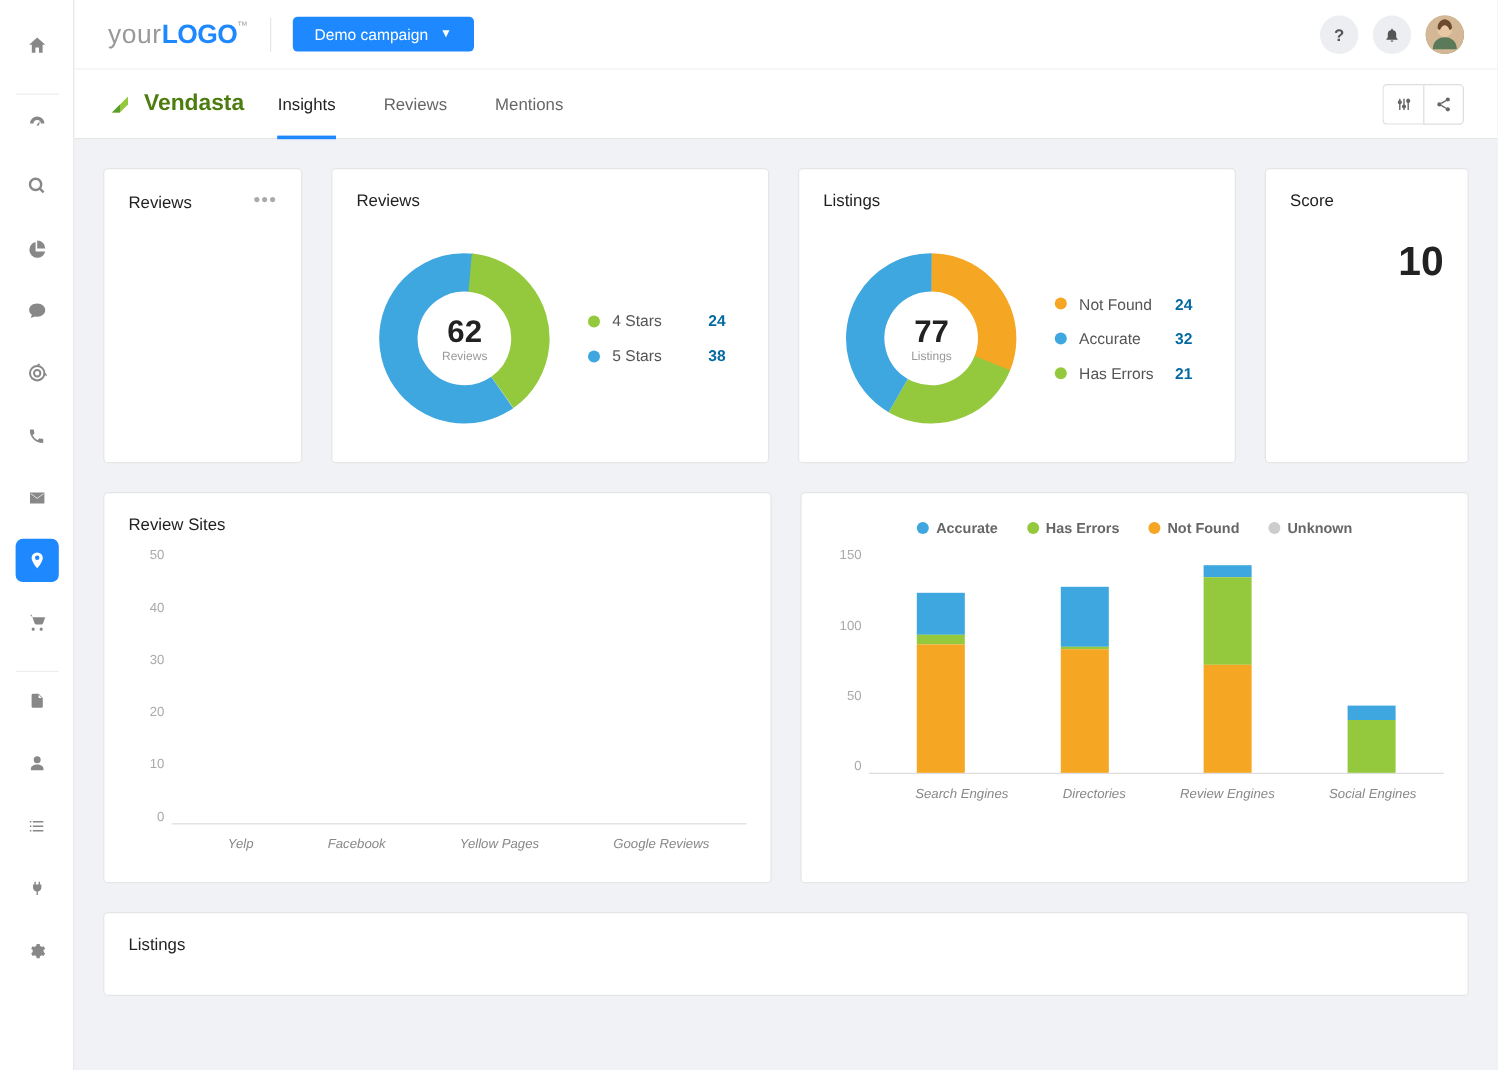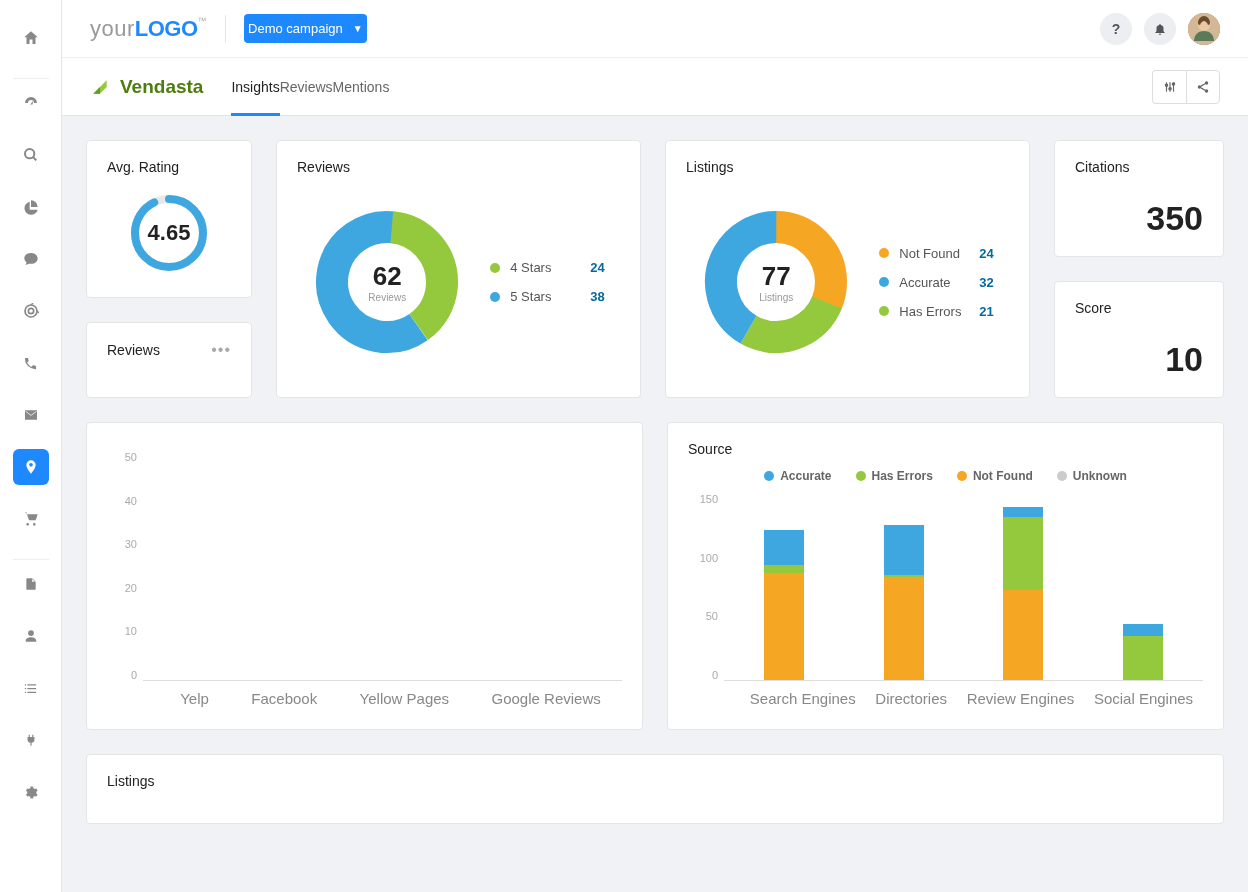--- a/index.html
+++ b/index.html
@@ -9,31 +9,31 @@
 .sidebar-nav .nav-icon { width: 36px; height: 36px; display: flex; align-items: center; justify-content: center; margin-bottom: 16px; border-radius: 6px; color: #888; cursor: pointer; }
 .sidebar-nav .nav-icon.active { background: #1e88ff; color: #fff; }
 .sidebar-nav .nav-sep { width: 36px; border-top: 1px solid #eee; margin: 6px 0; }
 
 .main { flex: 1; display: flex; flex-direction: column; height: 892px; overflow: hidden; }
 .topbar { height: 58px; background: #fff; display: flex; align-items: center; padding: 0 28px; border-bottom: 1px solid #eee; }
 .logo { font-size: 22px; font-weight: 400; color: #999; letter-spacing: 0.5px; text-align: center; }
 .logo strong { color: #1e88ff; font-weight: 800; letter-spacing: -0.5px; }
 .logo sup { font-size: 9px; color: #aaa; vertical-align: top; }
 .vline { width: 1px; height: 28px; background: #e5e5e5; margin: 0 18px; }
-.campaign-btn { background: #1e88ff; color: #fff; border: none; border-radius: 4px; padding: 7px 4px; font-size: 13px; cursor: pointer; display: flex; align-items: center; gap: 10px; }
+.campaign-btn { background: #1e88ff; color: #fff; border: none; border-radius: 4px; padding: 7px 18px; font-size: 13px; cursor: pointer; display: flex; align-items: center; gap: 10px; }
 .campaign-btn .caret { font-size: 10px; }
 .topbar-right { margin-left: auto; display: flex; align-items: center; gap: 12px; }
 .top-icon { width: 32px; height: 32px; border-radius: 50%; background: #eceef1; display: flex; align-items: center; justify-content: center; color: #555; font-size: 14px; font-weight: bold; cursor: pointer; }
 .avatar { width: 32px; height: 32px; border-radius: 50%; background: linear-gradient(135deg, #c8a07a 0%, #8b6f47 100%); cursor: pointer; overflow:hidden; display:flex; align-items:center; justify-content:center;}
 .avatar svg { width:32px; height:32px;}
 
 .subheader { height: 58px; background: #fff; display: flex; align-items: center; padding: 0 28px; border-bottom: 1px solid #e5e5e5; }
 .brand-mark { width: 20px; height: 20px; margin-right: 10px; }
 .brand-name { font-size: 19px; font-weight: 800; color: #4d7c0f; margin-right: 28px; }
-.tabs { display: flex; height: 100%; align-items: center; }
+.tabs { display: flex; gap: 40px; height: 100%; align-items: center; }
 .tab { font-size: 14px; color: #666; cursor: pointer; height: 100%; display: flex; align-items: center; position: relative; }
 .tab.active { color: #222; }
 .tab.active::after { content: ""; position: absolute; bottom: -1px; left: 0; right: 0; height: 3px; background: #1e88ff; }
 .subheader-right { margin-left: auto; display: flex; gap: 0; }
 .sq-btn { width: 34px; height: 34px; border: 1px solid #ddd; display: flex; align-items: center; justify-content: center; color: #666; cursor: pointer; background: #fff; }
 .sq-btn:first-child { border-radius: 4px 0 0 4px; border-right: none; }
 .sq-btn:last-child { border-radius: 0 4px 4px 0; }
 
 .content { flex: 1; overflow-y: auto; padding: 24px; position: relative; }
 .content::-webkit-scrollbar { width: 8px; }
@@ -65,21 +65,21 @@
 .dot { width: 10px; height: 10px; border-radius: 50%; }
 .legend-label { color: #555; min-width: 70px; }
 .legend-val { font-weight: 700; color: #0369a1; }
 
 .chart-area { position: relative; height: 260px; margin-top: 10px; }
 .y-axis { position: absolute; left: 0; top: 0; bottom: 30px; width: 30px; display: flex; flex-direction: column; justify-content: space-between; align-items: flex-end; font-size: 11px; color: #aaa; }
 .bars { position: absolute; left: 36px; right: 0; bottom: 30px; top: 0; display: flex; align-items: flex-end; justify-content: space-around; border-bottom: 1px solid #ddd; }
 .bar-slot { width: 40px; display: flex; flex-direction: column; align-items: center; }
 .bar { width: 40px; }
 .stacked-bar { width: 40px; display: flex; flex-direction: column-reverse; }
-.x-labels { position: absolute; left: 52px; right: 0; bottom: 0; height: 26px; display: flex; justify-content: space-around; align-items: center; font-size: 15px; color: #888; }
+.x-labels { position: absolute; left: 52px; right: 0; bottom: 0; height: 26px; display: flex; justify-content: space-around; align-items: center; font-size: 11px; color: #888; font-style: italic; }
 
 .legend-h { display: flex; gap: 24px; font-size: 12px; justify-content: center; margin-bottom: 6px; margin-top: 4px;}
 .legend-h .legend-row { gap: 6px; }
 
 </style>
 </head>
 <body>
 
 <div class="app">
 
@@ -225,32 +225,20 @@
               <path d="M8.6 13.5l6.8 4M15.4 6.5l-6.8 4" stroke="currentColor" stroke-width="2"></path>
             </svg>
           </div>
       </div>
     </div>
 
     <div class="content">
 
       <div class="row">
         <div class="col-left">
-          <div class="card">
-            <div class="card-title">Avg. Rating</div>
-            <div class="gauge-wrap">
-              <div class="gauge">
-                <svg width="84" height="84" viewBox="0 0 84 84">
-                  <circle cx="42" cy="42" r="34" fill="none" stroke="#e8e8e8" stroke-width="8"></circle>
-                  <circle cx="42" cy="42" r="34" fill="none" stroke="#3fa7e0" stroke-width="8" stroke-dasharray="198 213" stroke-linecap="round"></circle>
-                </svg>
-                <div class="val">4.65</div>
-              </div>
-            </div>
-          </div>
           <div class="card" style="flex:1">
             <div class="card-title">
               <span>Reviews</span>
               <span class="more">•••</span>
             </div>
           </div>
         </div>
 
         <div class="card col-wide">
           <div class="card-title">Reviews</div>
@@ -309,32 +297,29 @@
                   <span class="dot" style="background:#94c93d"></span>
                   <span class="legend-label">Has Errors</span>
                   <span class="legend-val">21</span>
                 </div>
             </div>
           </div>
         </div>
 
         <div class="col-right">
           <div class="card" style="flex:1">
-            <div class="card-title">Citations</div>
-            <div class="big-number">350</div>
-          </div>
-          <div class="card" style="flex:1">
             <div class="card-title">Score</div>
             <div class="big-number">10</div>
           </div>
         </div>
       </div>
 
       <div class="row">
         <div class="card" style="flex:1">
+          <div class="card-title">Review Sites</div>
           <div class="chart-area" id="review-sites-chart">
               <div class="y-axis">
                 <div>50</div>
                 <div>40</div>
                 <div>30</div>
                 <div>20</div>
                 <div>10</div>
                 <div>0</div>
               </div>
               <div class="bars">
@@ -353,21 +338,20 @@
               </div>
               <div class="x-labels">
                 <div>Yelp</div>
                 <div>Facebook</div>
                 <div>Yellow Pages</div>
                 <div>Google Reviews</div>
               </div>
             </div>
         </div>
         <div class="card" style="flex:1">
-          <div class="card-title">Source</div>
           <div class="legend-h" id="source-legend">
               <div class="legend-row">
                 <span class="dot" style="background:#3fa7e0"></span>
                 <span style="color:#666;font-weight:600">Accurate</span>
               </div>
               <div class="legend-row">
                 <span class="dot" style="background:#94c93d"></span>
                 <span style="color:#666;font-weight:600">Has Errors</span>
               </div>
               <div class="legend-row">

